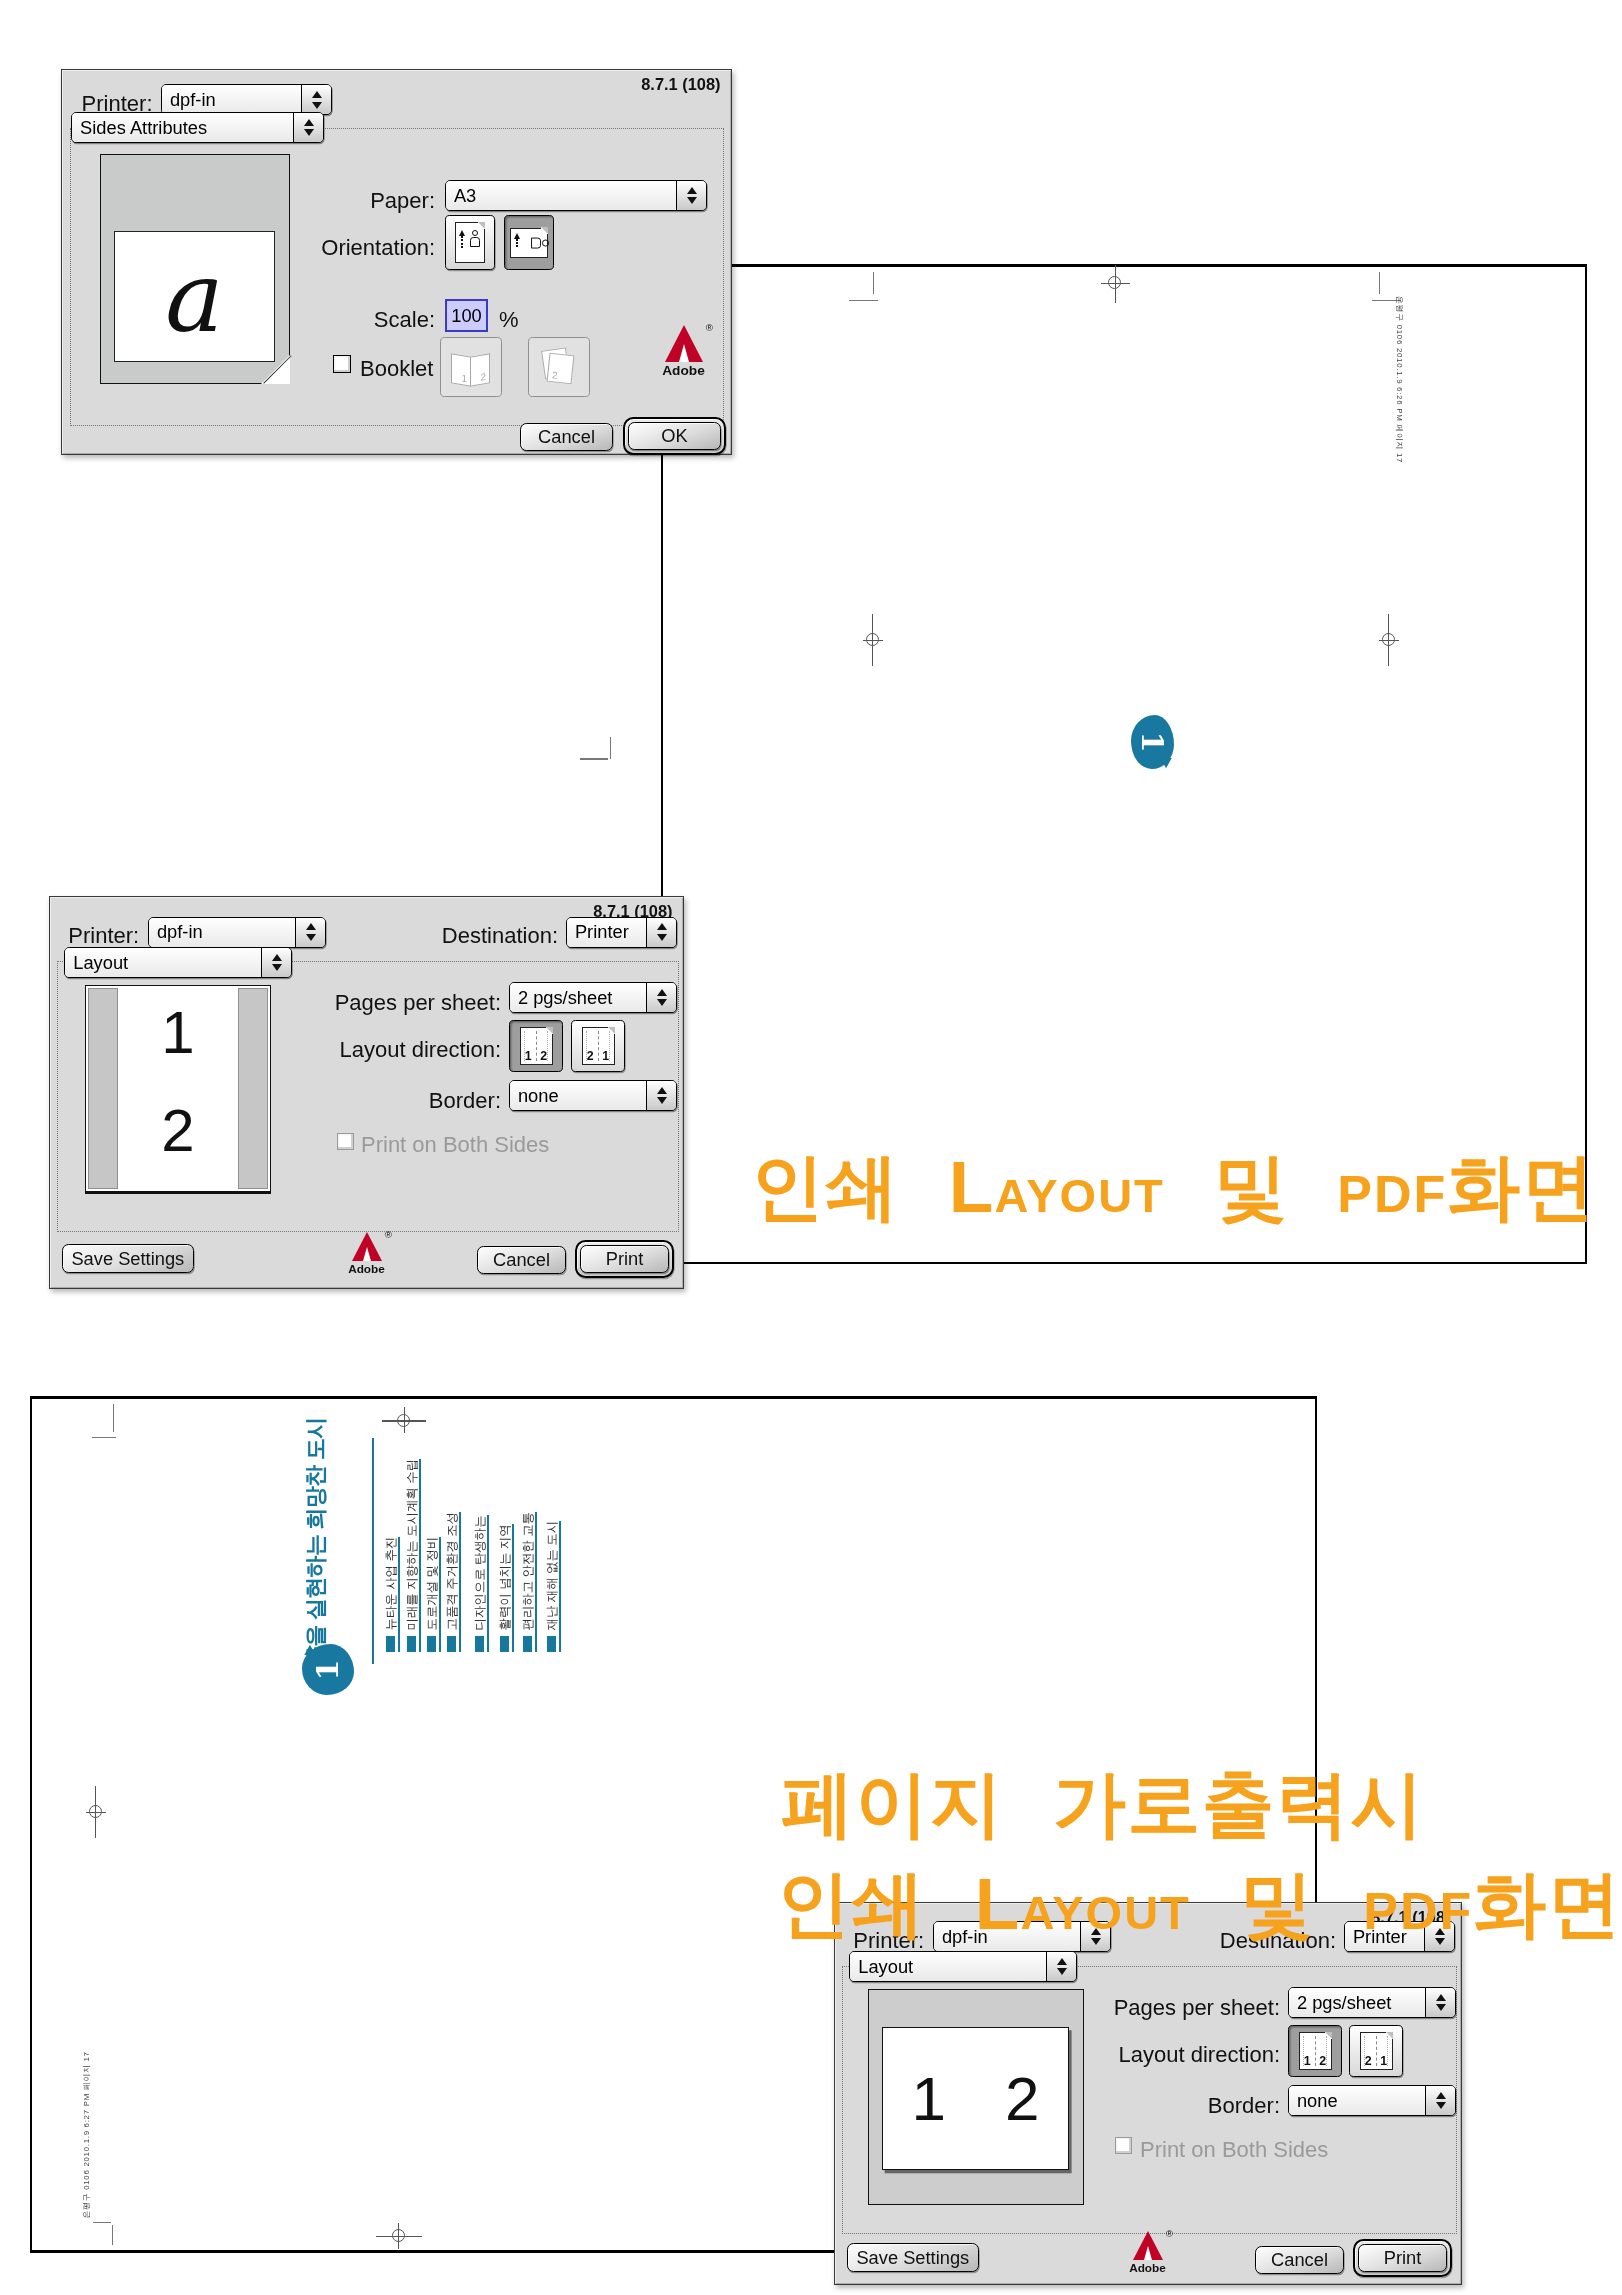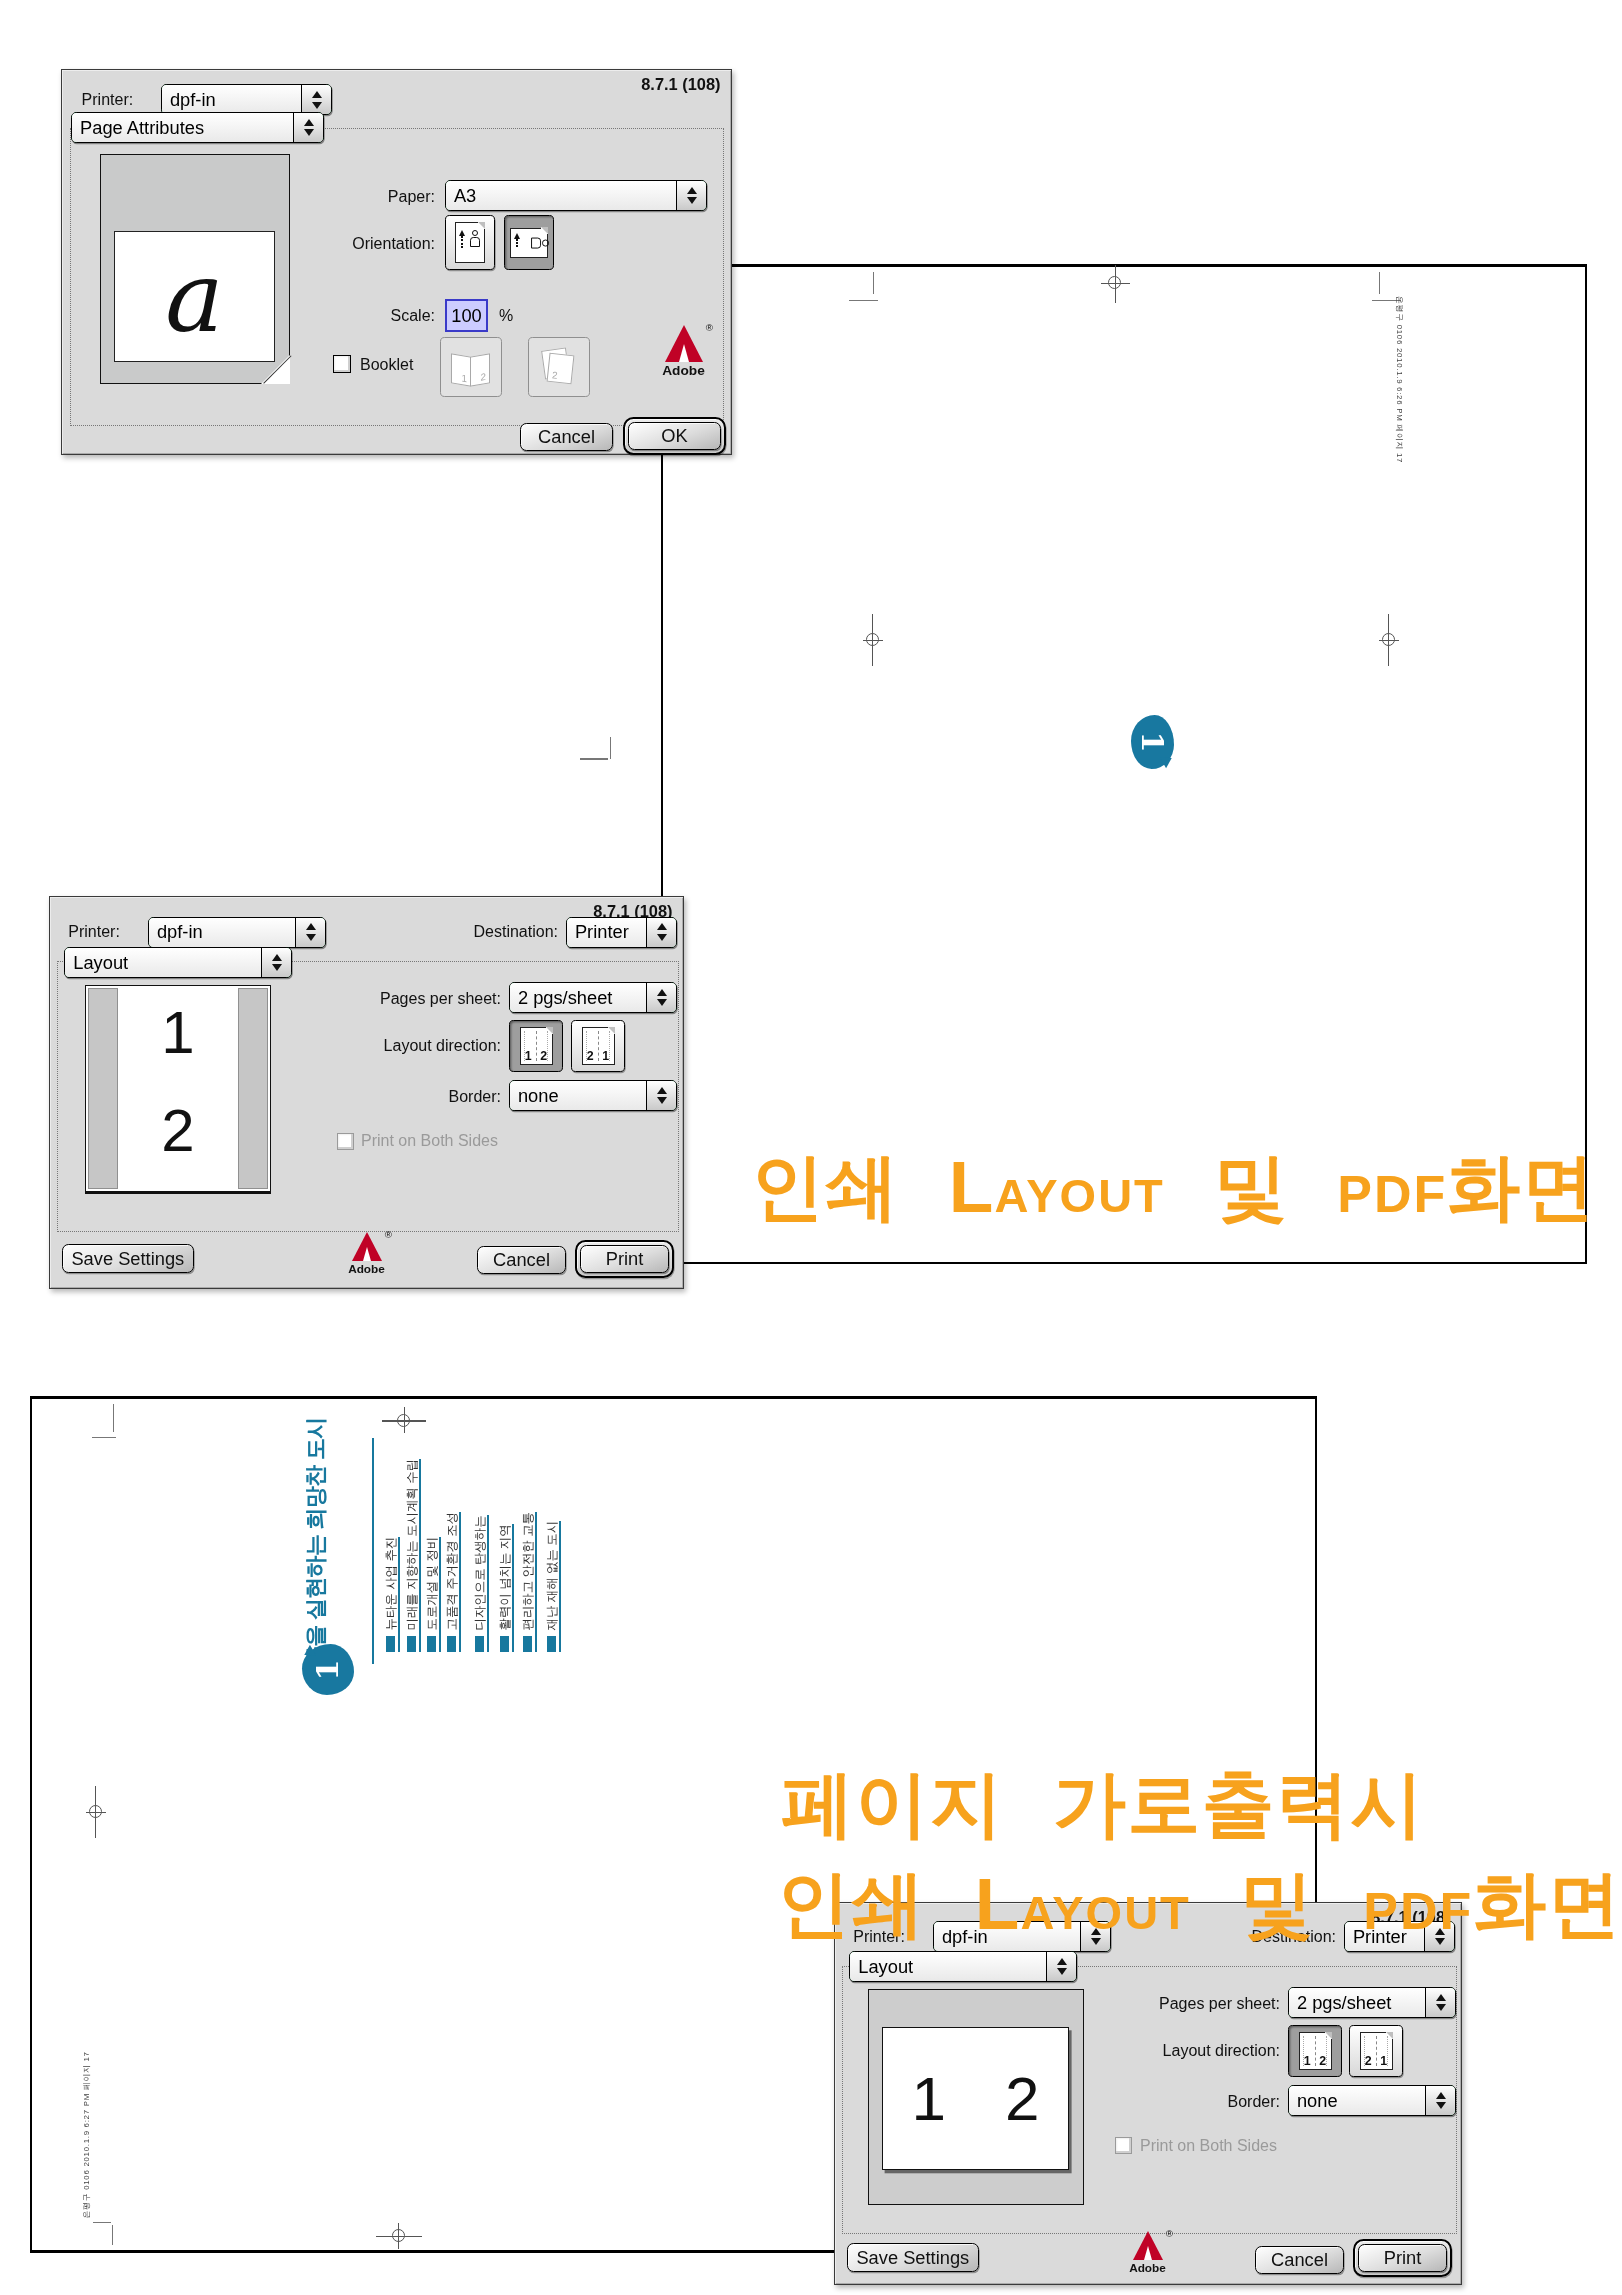--- a/index.html
+++ b/index.html
@@ -4,21 +4,21 @@
 <style>
   * { box-sizing: border-box; margin: 0; padding: 0; }
   html,body { background:#FFF; }
   body { font-family:"Liberation Sans", sans-serif; }
   #canvas { position:relative; width:1623px; height:2295px; background:#FFF; overflow:hidden; }
 
   
   .dialog { position:absolute; background:#DADADA; border:1.3px solid #3A3A3A; z-index:5;
             box-shadow: inset 0.7px 0.7px 0 #F4F4F4, inset -0.7px -0.7px 0 #9A9A9A, 2px 2.6px 5.2px rgba(0,0,0,.28); margin-top: 11px; }
   .version { position:absolute; font-size:16.4px; font-weight:bold; color:#111; white-space:nowrap; }
-  .lbl { position:absolute; font-size:16px; color:#111; white-space:nowrap; }
+  .lbl { position:absolute; font-size:22px; color:#111; white-space:nowrap; }
   .lbl.right { text-align:right; }
   .lbl.disabled { color:#9A9A9A; }
   .popup { position:absolute; display:flex; align-items:stretch; border:1.3px solid #000; border-radius:5.2px;
            background:#22c55e; box-shadow:0.7px 1.3px 0 rgba(0,0,0,.4); }
   .popup .val { flex:1; display:flex; align-items:center; padding:0 7.9px; font-size:18.3px; white-space:nowrap;
                 overflow:hidden; background:linear-gradient(#FFFFFF,#E9E9E9); border-radius:3.9px 0 0 3.9px; }
   .popup .arr { width:30px; border-left:1.3px solid #000; border-radius:0 3.9px 3.9px 0;
                 background:linear-gradient(#FFFFFF,#C9C9C9); display:flex; flex-direction:column;
                 align-items:center; justify-content:center; }
   .tri { width:0; height:0; border-left:5.2px solid transparent; border-right:5.2px solid transparent; }
@@ -222,21 +222,21 @@
     <div class="popup" style="left:99px; top:14.4px; width:171px; height:31px;">
       <span class="val">dpf-in</span>
       <span class="arr">
           <i class="tri tri-up"></i>
           <i class="tri tri-dn"></i>
         </span>
     </div>
 
     <div class="group" style="left:7.9px; top:58px; width:654px; height:298px;"></div>
     <div class="popup" style="left:9.2px; top:42px; width:253px; height:31px;">
-      <span class="val">Page Attributes</span>
+      <span class="val">Sides Attributes</span>
       <span class="arr">
           <i class="tri tri-up"></i>
           <i class="tri tri-dn"></i>
         </span>
     </div>
 
     <div class="pageA" style="left:38px; top:84px; width:190px; height:230px;">
       <div class="sheetA" style="left:13px; top:76px; width:161px; height:131px;">
         <span class="letterA">a</span>
       </div>

